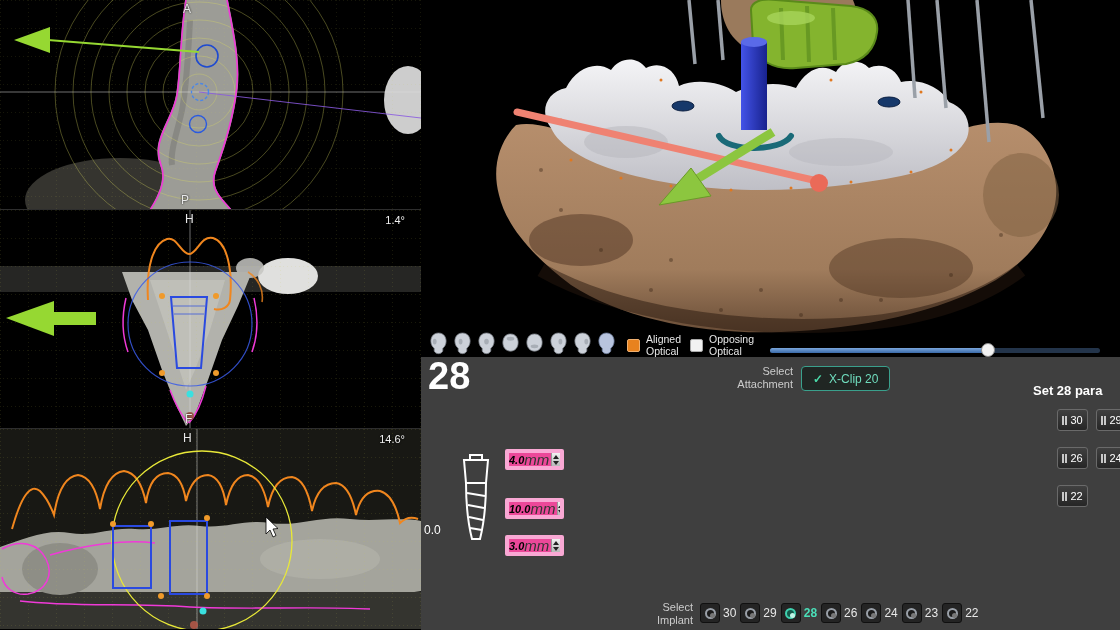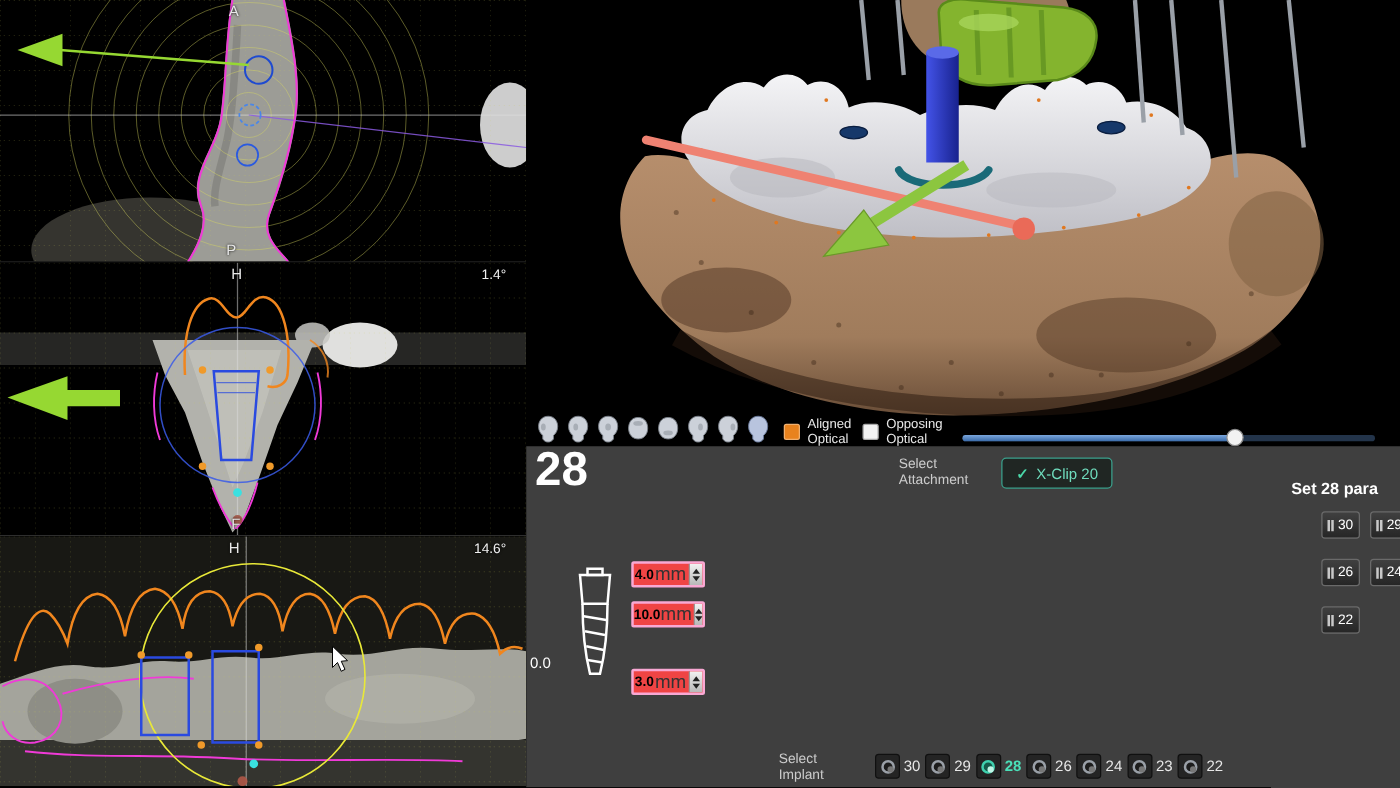--- a/index.html
+++ b/index.html
@@ -31,38 +31,38 @@
   .chk.opposing { background:#f2f2f2; border:1px solid #aaa; }
   .optlabel { color:#e8e8e8; font-size:10.5px; line-height:11.5px; }
   .slider { position:relative; flex:1; height:14px; margin:0 14px 0 16px; cursor:pointer; }
   .slider .track { position:absolute; left:0; right:0; top:5px; height:5px; background:#23344a; border-radius:3px; }
   .slider .fill { position:absolute; left:0; top:5px; height:5px; width:66%; background:linear-gradient(#7aa6dc,#3a6aa8); border-radius:3px; }
   .slider .handle { position:absolute; left:calc(66% - 7px); top:0; width:14px; height:14px; border-radius:50%; background:#f2f2f2; border:1px solid #8a8a8a; }
 
   
   .control-panel { position:relative; width:699px; height:273px; background:#3f3f3f; }
   .tooth-number { position:absolute; left:7px; top:-2px; font-size:38px; font-weight:bold; color:#fff; }
-  .two-line { position:absolute; font-size:11px; color:#cccccc; line-height:13px; }
+  .two-line { position:absolute; text-align:right; font-size:11px; color:#cccccc; line-height:13px; }
   .sel-attach { left:298px; top:8px; width:74px; }
   .sel-implant { left:202px; top:244px; width:70px; }
   .xclip-btn { position:absolute; left:380px; top:9px; height:25px; padding:0 11px; background:#202623; border:1px solid #3aa08c; border-radius:4px; display:flex; align-items:center; gap:6px; font-size:12px; color:#6fdcbd; cursor:pointer; }
   .xclip-btn .chkmark { color:#4ad8a8; font-weight:bold; }
   .set-params { position:absolute; left:612px; top:26px; font-size:13px; font-weight:bold; color:#fff; white-space:nowrap; }
   .copy-grid { position:absolute; left:636px; top:52px; display:grid; grid-template-columns:31px 31px; column-gap:8px; row-gap:16px; }
   .copy-btn { width:31px; height:22px; background:linear-gradient(#404040,#262626); border:1px solid #6a6a6a; border-radius:3px; display:flex; align-items:center; justify-content:center; gap:3px; color:#fff; font-size:11px; cursor:pointer; }
   .dbar { display:inline-block; width:5px; height:9px; border-left:2px solid #c8c8c8; border-right:2px solid #c8c8c8; }
   .implant-offset { position:absolute; left:3px; top:130px; font-size:12px; color:#fff;margin-top:36px; }
   .implant-glyph { position:absolute; left:33px; top:96px; }
-  .spinner { position:absolute; left:84px; width:59px; height:21px; background:#ef4444; border:2px solid #f9a8d4; border-radius:2px; display:flex; align-items:center; overflow:hidden; }
+  .spinner { position:absolute; left:84px; width:59px; height:21px; background:#ec4899; border:4px solid #f9a8d4; border-radius:2px; display:flex; align-items:center; overflow:hidden;font-style:italic; }
   .spinner .val { flex:1; text-align:center; font-size:11px; font-weight:bold; color:#000; }
   .spinner .unit { font-size:15px; color:#333; padding-right:2px; }
   .spin-arrows { width:11px; align-self:stretch; border-left:1px solid #999; background:linear-gradient(#f2f2f2,#b8b8b8); display:flex; flex-direction:column; justify-content:center; gap:2px; cursor:pointer; }
   .tri-up { width:0; height:0; margin:0 auto; border-left:3px solid transparent; border-right:3px solid transparent; border-bottom:4px solid #222; }
   .tri-down { width:0; height:0; margin:0 auto; border-left:3px solid transparent; border-right:3px solid transparent; border-top:4px solid #222; }
-  #spin-d { top:92px; } #spin-l { top:124px; } #spin-t { top:178px; }
+  #spin-d { top:92px; } #spin-l { top:141px; } #spin-t { top:178px; }
   .brand { position:absolute; left:5px; top:238px; font-size:29px; font-weight:bold; color:#fff; letter-spacing:0.5px; }
   .teeth-row { position:absolute; left:279px; top:246px; display:flex; gap:4px; }
   .tooth-chip { display:flex; align-items:center; gap:3px; cursor:pointer; }
   .radio-box { width:20px; height:20px; background:#242424; border:1px solid #101010; border-radius:3px; display:flex; align-items:center; justify-content:center; }
   .radio-circ { width:11px; height:11px; border-radius:50%; border:2px solid #9aa0a8; background:#1c1c1c; position:relative; }
   .radio-circ::after { content:""; position:absolute; left:3px; top:3px; width:5px; height:5px; border-radius:50%; background:#777; }
   .tooth-chip.selected .radio-circ { border-color:#3fd0ae; background:#145a4a; }
   .tooth-chip.selected .radio-circ::after { background:#bff5e6; }
   .chip-label { font-size:12px; color:#e8e8e8; }
   .tooth-chip.selected .chip-label { color:#4adfb8; font-weight:bold; }

